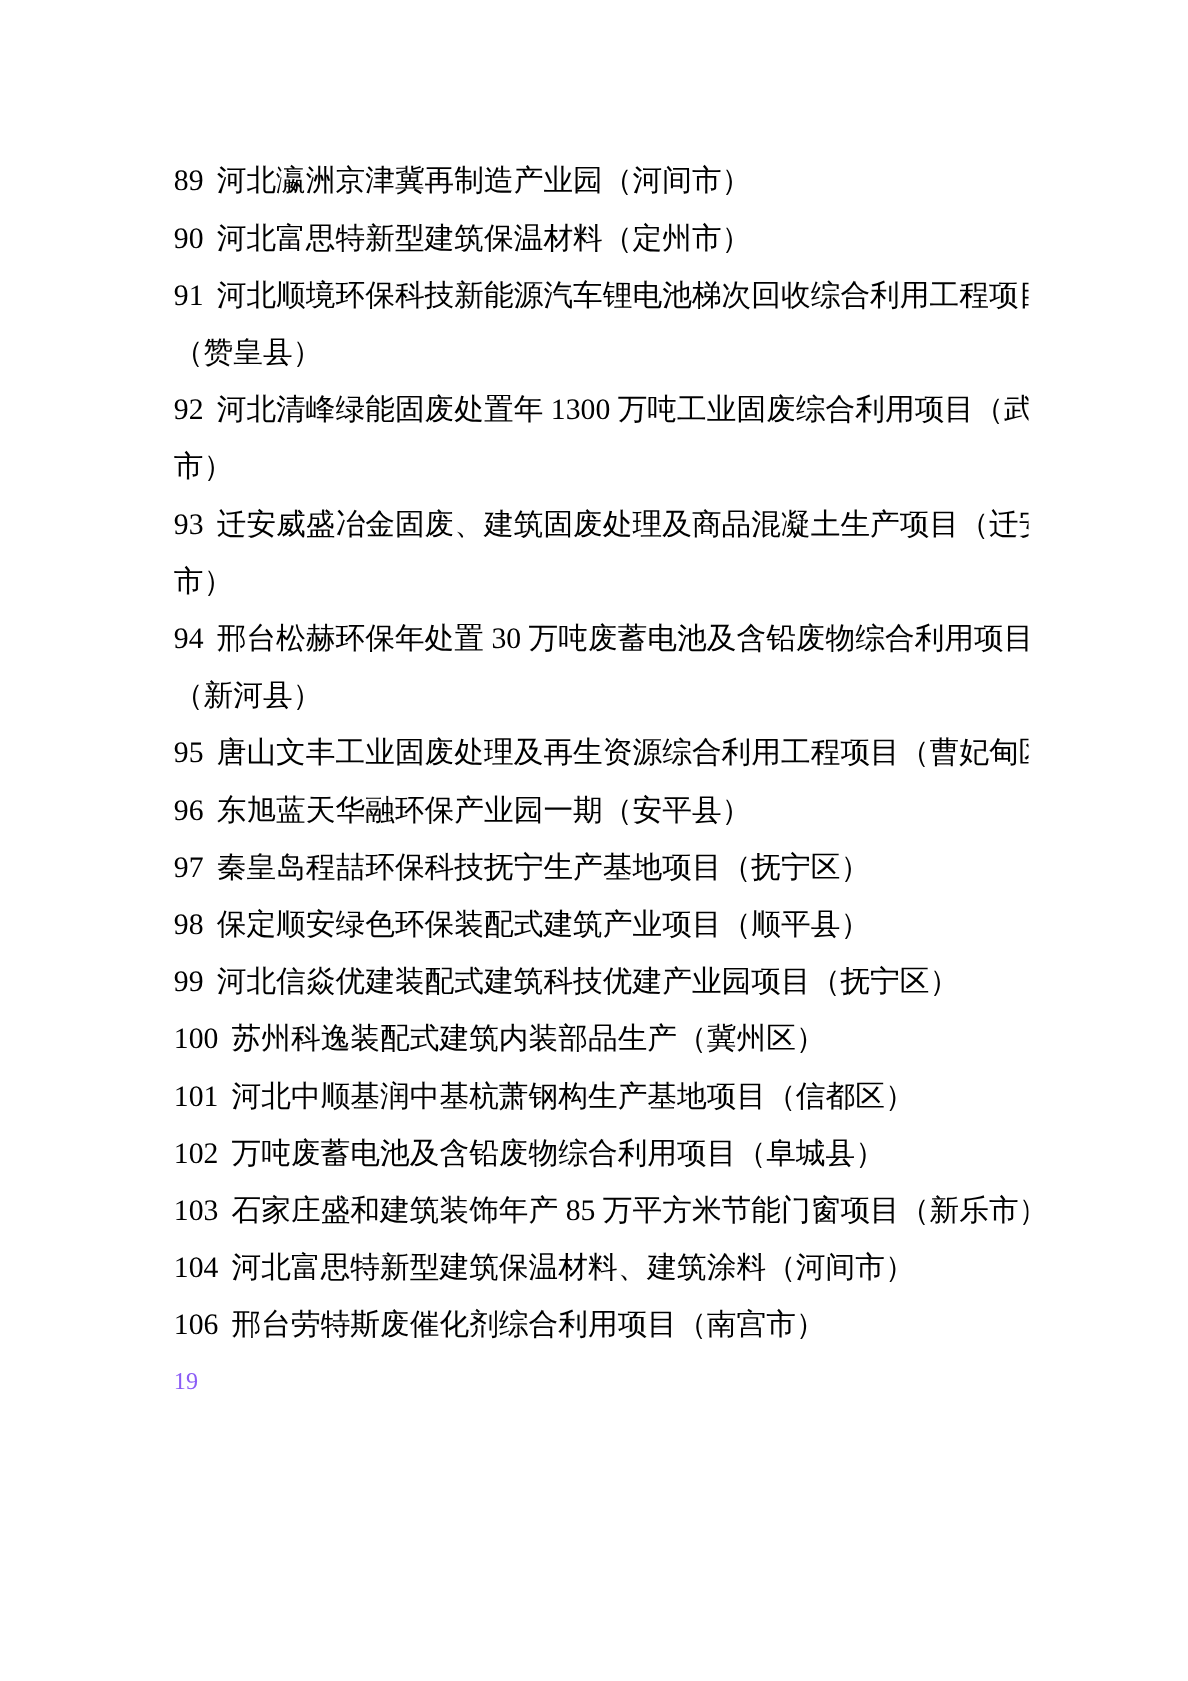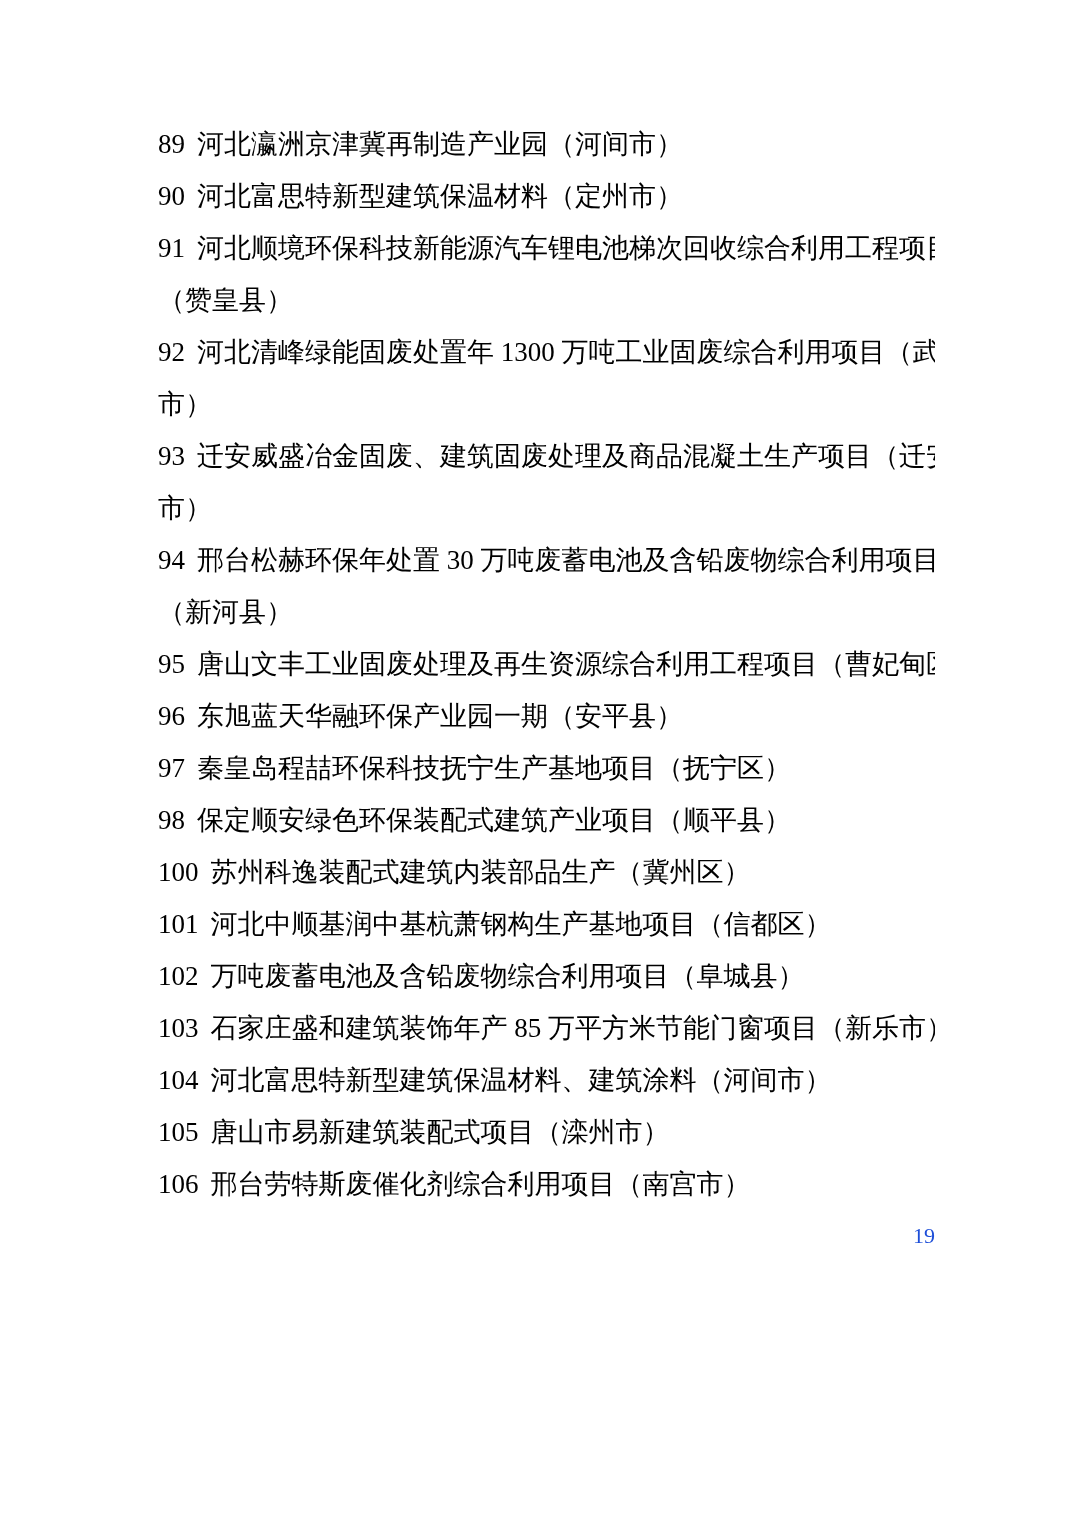--- a/index.html
+++ b/index.html
@@ -16,21 +16,21 @@
   .page {
     position: relative;
     width: 1080px;
     height: 1528px;
     background: #ffffff;
     overflow: hidden;
   }
   .content {
     position: absolute;
     left: 158px;
-    top: 118px;
+    top: 138px;
     width: 777px;
   }
   .line {
     height: 52px;
     line-height: 52px;
     font-size: 27px;
     white-space: nowrap;
     overflow: hidden;
     text-align: left;
     color: #000000;
@@ -43,22 +43,22 @@
   .line.section {
     font-weight: bold;
   }
   .num {
     margin-right: 12px;
   }
   .page-number {
     height: 52px;
     line-height: 52px;
     font-size: 22px;
-    text-align: right;
-    color: #1d4ed8;
+    text-align: left;
+    color: #8b5cf6;
   }
 </style>
 </head>
 <body>
 
 <div class="page">
   <main class="content">
     <div id="lines">
         <div class="line item"><span class="num">89</span><span>河北瀛洲京津冀再制造产业园（河间市）</span></div>
         <div class="line item"><span class="num">90</span><span>河北富思特新型建筑保温材料（定州市）</span></div>
@@ -67,23 +67,23 @@
         <div class="line item justify"><span class="num">92</span><span>河北清峰绿能固废处置年 1300 万吨工业固废综合利用项目（武安</span></div>
         <div class="line cont"><span>市）</span></div>
         <div class="line item justify"><span class="num">93</span><span>迁安威盛冶金固废、建筑固废处理及商品混凝土生产项目（迁安</span></div>
         <div class="line cont"><span>市）</span></div>
         <div class="line item justify"><span class="num">94</span><span>邢台松赫环保年处置 30 万吨废蓄电池及含铅废物综合利用项目</span></div>
         <div class="line cont"><span>（新河县）</span></div>
         <div class="line item justify"><span class="num">95</span><span>唐山文丰工业固废处理及再生资源综合利用工程项目（曹妃甸区）</span></div>
         <div class="line item"><span class="num">96</span><span>东旭蓝天华融环保产业园一期（安平县）</span></div>
         <div class="line item"><span class="num">97</span><span>秦皇岛程喆环保科技抚宁生产基地项目（抚宁区）</span></div>
         <div class="line item"><span class="num">98</span><span>保定顺安绿色环保装配式建筑产业项目（顺平县）</span></div>
+        <div class="line item"><span class="num">99</span><span>河北信焱优建装配式建筑科技优建产业园项目（抚宁区）</span></div>
         <div class="line item"><span class="num">100</span><span>苏州科逸装配式建筑内装部品生产（冀州区）</span></div>
         <div class="line item"><span class="num">101</span><span>河北中顺基润中基杭萧钢构生产基地项目（信都区）</span></div>
         <div class="line item"><span class="num">102</span><span>万吨废蓄电池及含铅废物综合利用项目（阜城县）</span></div>
         <div class="line item"><span class="num">103</span><span>石家庄盛和建筑装饰年产 85 万平方米节能门窗项目（新乐市）</span></div>
         <div class="line item"><span class="num">104</span><span>河北富思特新型建筑保温材料、建筑涂料（河间市）</span></div>
-        <div class="line item"><span class="num">105</span><span>唐山市易新建筑装配式项目（滦州市）</span></div>
         <div class="line item"><span class="num">106</span><span>邢台劳特斯废催化剂综合利用项目（南宫市）</span></div>
       </div>
     <div class="page-number">19</div>
   </main>
 </div>
 
 </body></html>

